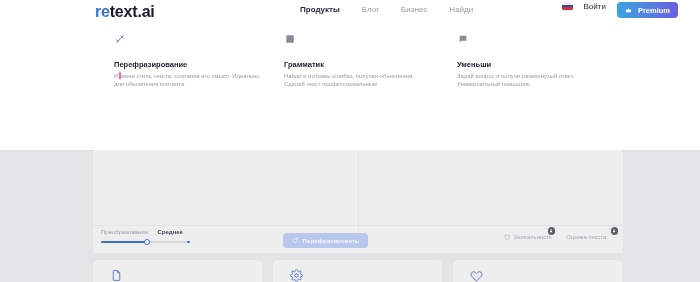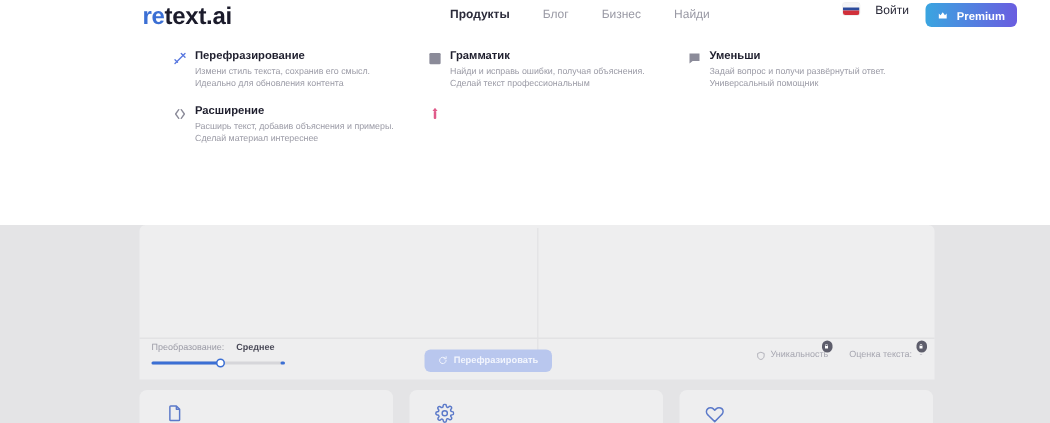--- a/index.html
+++ b/index.html
@@ -69,26 +69,27 @@
     background: #fff;
   }
   .menu-grid {
     position: absolute; left: 110px; top: 6px;
     display: grid;
     grid-template-columns: 165px 168px 180px;
     column-gap: 5px;
     row-gap: 0px;
   }
   .menu-item {
-    display: flex; gap: 5px;
+    display: flex; gap: 16px;
     padding: 4px 5px 4px 4px;
     border-radius: 4px;
     cursor: pointer;
     align-items: flex-start;
     height: 37px;
+    flex-direction: column;
   }
   .mi-icon {
     width: 11px; height: 11px; flex: 0 0 11px;
     margin-top: 1px;
     display: flex; align-items: center; justify-content: center;
     color: #8b8b99;
   }
   .mi-icon svg { width: 10px; height: 10px; display: block; }
   .mi-icon.pink { color: #e05b8a; }
   .mi-icon.blue { color: #5b79e0; }
@@ -293,34 +294,20 @@
         <div class="mi-body">
           <div class="mi-title">
               <span>Уменьши</span>
             </div>
           <div class="mi-desc">Задай вопрос и получи развёрнутый ответ. Универсальный помощник</div>
         </div>
       </div>
 
 
 
-      <div class="menu-item">
-        <span class="mi-icon">
-          <svg viewBox="0 0 24 24" fill="none" stroke="currentColor" stroke-width="2.2" stroke-linecap="round" stroke-linejoin="round">
-              <path d="M10 5L5 12l5 7"></path>
-              <path d="M14 5l5 7-5 7"></path>
-            </svg>
-        </span>
-        <div class="mi-body">
-          <div class="mi-title">
-              <span>Расширение</span>
-            </div>
-          <div class="mi-desc">Расширь текст, добавив объяснения и примеры. Сделай материал интереснее</div>
-        </div>
-      </div>
 
       <div class="menu-item">
         <span class="mi-icon pink">
           <svg viewBox="0 0 24 24" fill="currentColor">
               <path d="M12 2l4 5H8l4-5z"></path>
               <rect x="10" y="7" width="4" height="13" rx="1.5"></rect>
             </svg>
         </span>
       </div>
 

